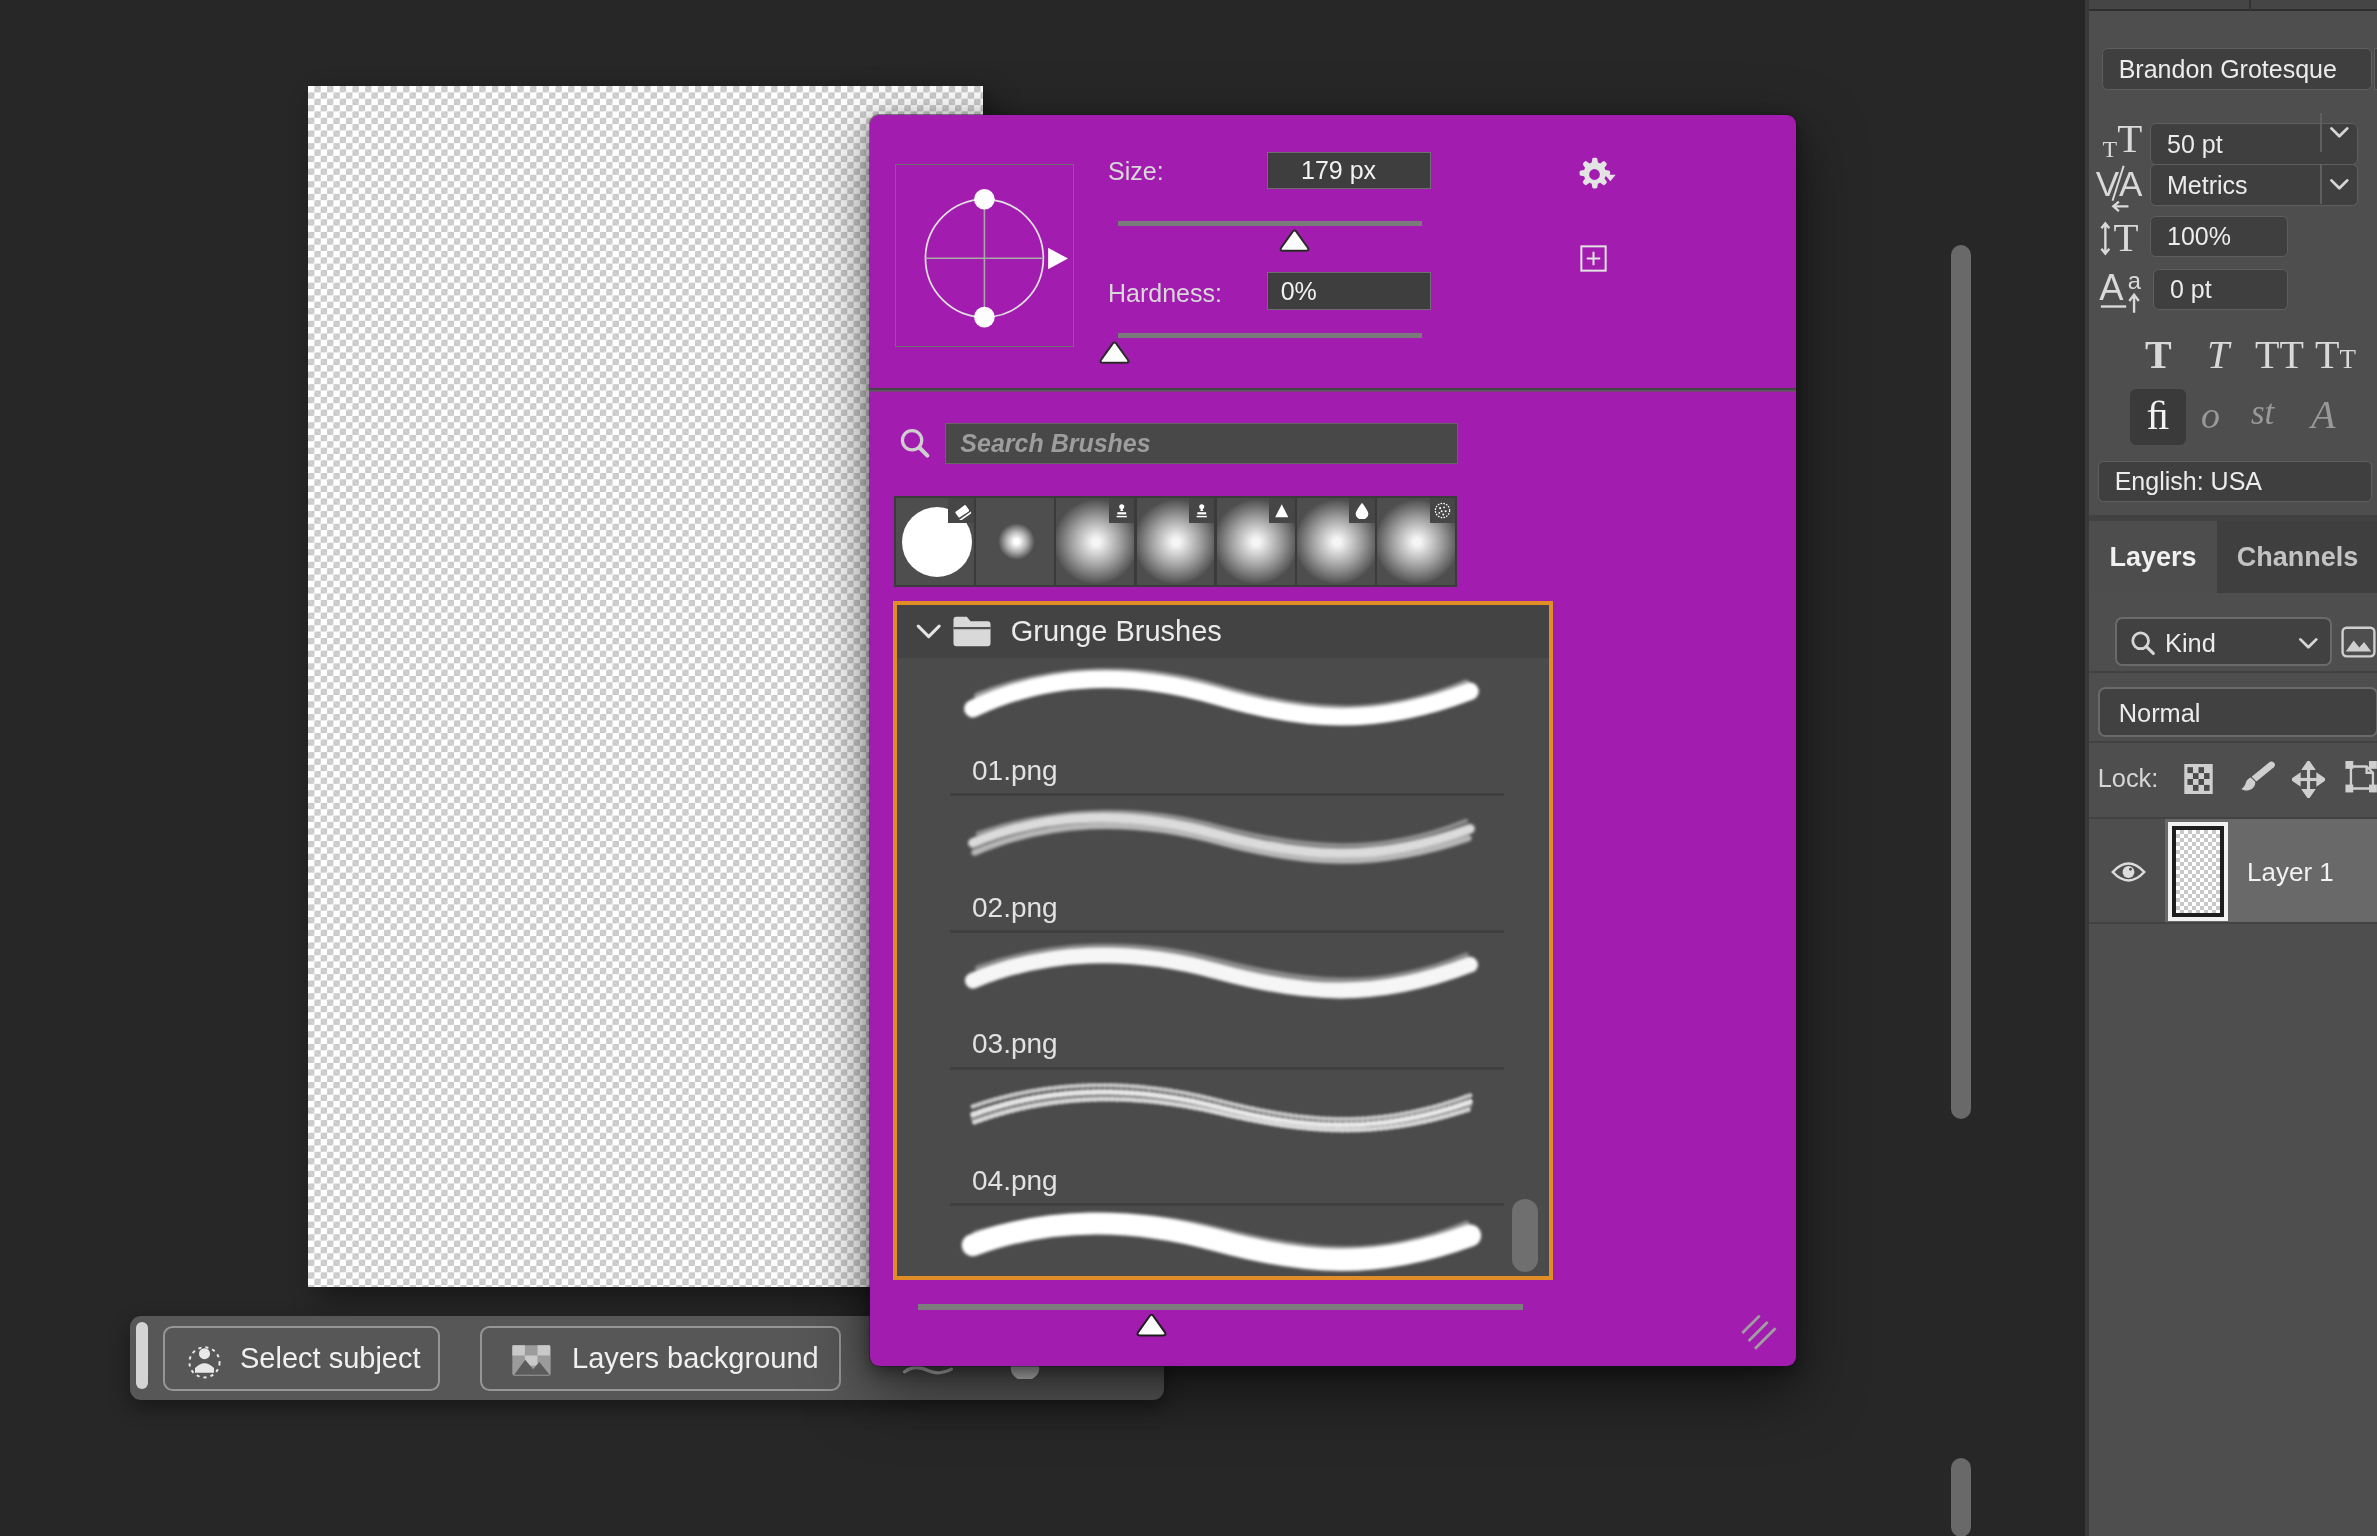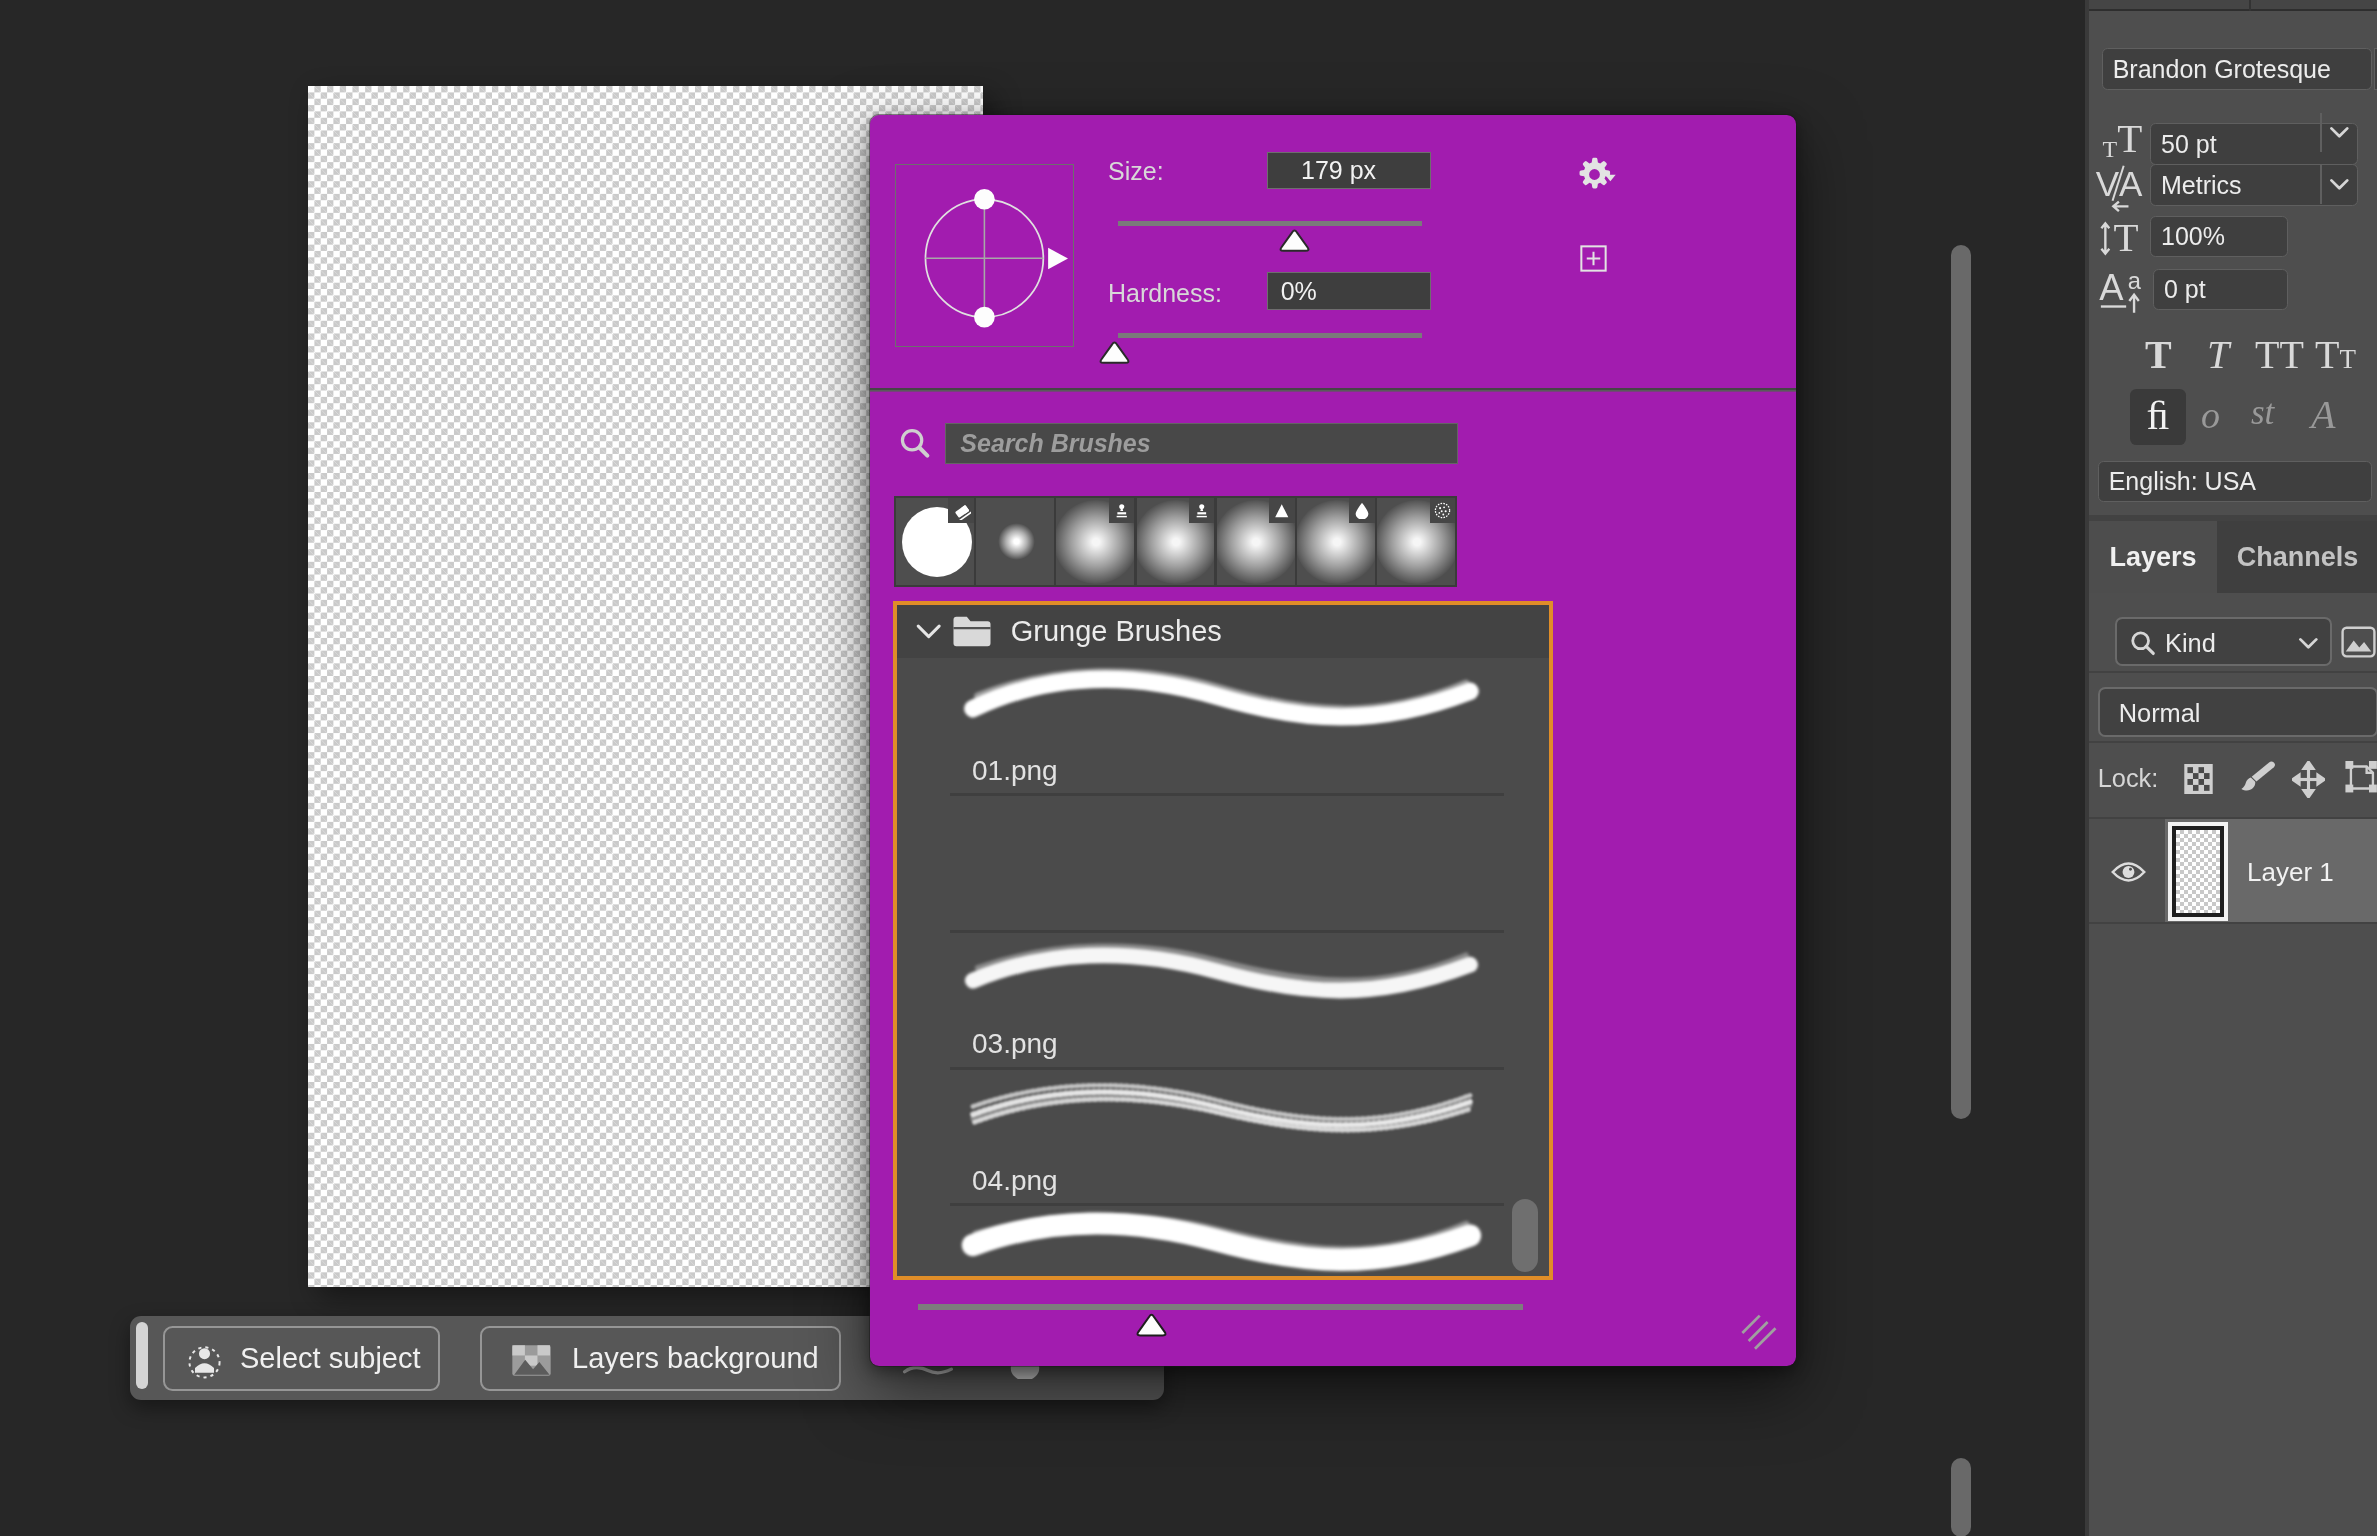--- a/index.html
+++ b/index.html
@@ -90,21 +90,21 @@
     position:absolute; left:642px; top:1084px; width:26px; height:73px;
     background:#6f6f6f; border-radius:13.5px;
   }
   #grip { position:absolute; right:11px; bottom:9.5px; }
   
   #dock { left:2089px; top:0; width:288px; height:1537px; background:#4e4e4e; }
   #dockline { left:2085px; top:0; width:4px; height:1537px; background:#3a3a3a; }
   .dfield {
     position:absolute; background:#3f3f3f; border:1.6px solid #5f5f5f;
     border-radius:5.6px; color:#ececec; font-size:25px;
-    display:flex; align-items:center; padding-left:10px;
+    display:flex; align-items:center; padding-left:16px;
   }
   .dicon { position:absolute; color:#d9d9d9; }
   .chev { position:absolute; width:20.7px; height:12.7px; }
   #tabbar { position:absolute; left:0; top:521px; width:288px; height:72px; background:#3f3f3f; }
   #tabLayers {
     position:absolute; left:0; top:0; width:128px; height:72px; background:#4d4d4d;
     color:#f0f0f0; font-size:27px; font-weight:bold;
     display:flex; align-items:center; justify-content:center;
   }
   #tabChannels {
@@ -431,20 +431,30 @@
       <div class="grow" style="top:53px; height:135px;">
         <svg width="554" height="111" viewBox="0 0 697 140">
           <g filter="url(#b2)" fill="none" stroke="#fff" stroke-linecap="round">
             <path d="M 28 64 C 120 20 225 16 335 48 C 445 80 535 88 655 42" stroke-width="22"></path>
             <path d="M 34 48 C 130 10 240 8 340 38 C 450 70 540 78 650 32" stroke-width="9" opacity="0.45"></path>
           </g>
         </svg>
         <div class="glabel">01.png</div>
       </div>
       <div class="gsep" style="top:188px;"></div>
+      <div class="grow" style="top:192px; height:133px;">
+        <svg width="554" height="111" viewBox="0 0 697 140">
+          <g filter="url(#b2)" fill="none" stroke="#fff" stroke-linecap="round">
+            <path d="M 28 58 C 120 20 225 16 335 46 C 445 76 535 84 655 40" stroke-width="12" opacity="0.8"></path>
+            <path d="M 30 70 C 122 30 227 26 337 56 C 447 86 537 92 653 52" stroke-width="8" opacity="0.6"></path>
+            <path d="M 34 46 C 130 12 240 10 340 38 C 450 66 540 74 650 30" stroke-width="5" opacity="0.4"></path>
+          </g>
+        </svg>
+        <div class="glabel">02.png</div>
+      </div>
       <div class="gsep" style="top:325px;"></div>
       <div class="grow" style="top:328px; height:133px;">
         <svg width="554" height="111" viewBox="0 0 697 140">
           <g filter="url(#b2)" fill="none" stroke="#fff" stroke-linecap="round">
             <path d="M 28 60 C 120 22 225 18 335 48 C 445 78 535 86 655 40" stroke-width="20" opacity="0.95"></path>
             <path d="M 34 44 C 130 10 240 8 340 36 C 450 64 540 74 650 28" stroke-width="7" opacity="0.35"></path>
           </g>
         </svg>
         <div class="glabel">03.png</div>
       </div>

